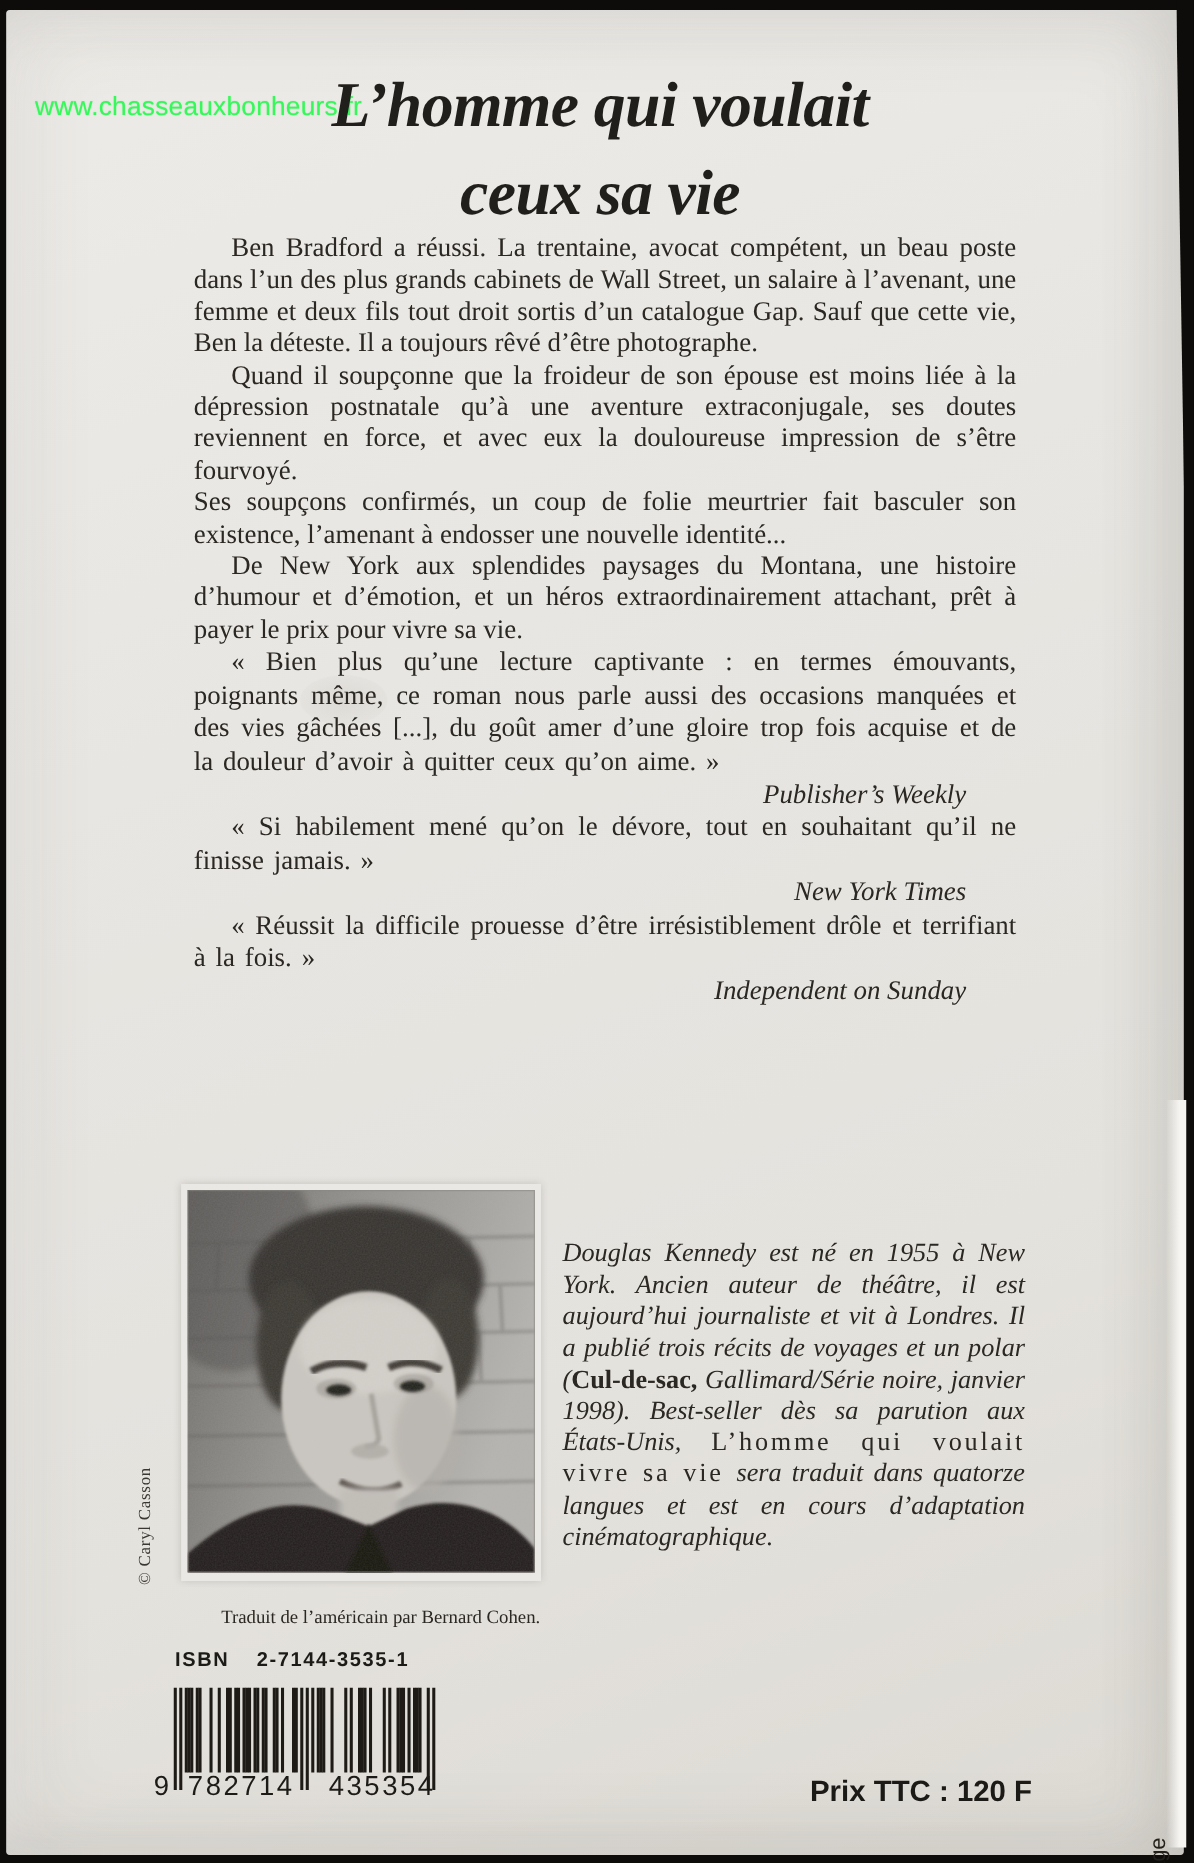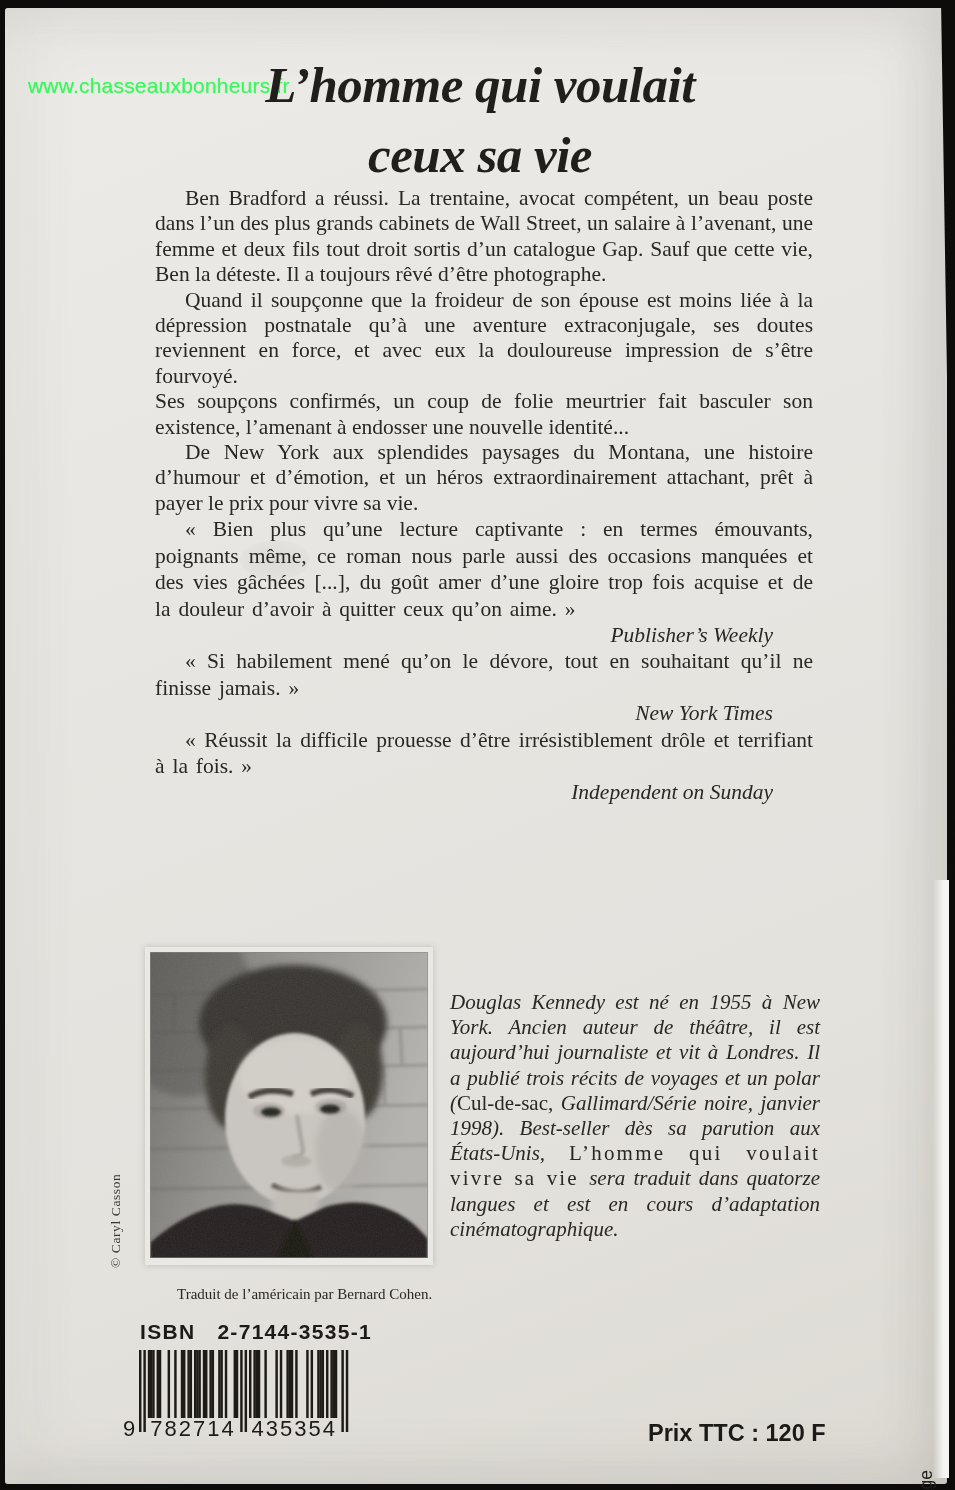--- a/index.html
+++ b/index.html
@@ -24,33 +24,33 @@
   .quote{text-indent:30px;word-spacing:2.5px;line-height:26.6px;}
   .q1{margin-top:18px;}
   .q2,.q3{margin-top:16px;}
   .attr{margin-top:2px;padding-right:40px;text-align:right;font-style:italic;text-indent:0;}
   .photo{position:absolute;left:145px;top:947px;width:288px;height:318px;box-shadow:0 0 6px rgba(80,75,65,0.25);}
   .photo-credit{position:absolute;left:124px;bottom:222px;transform-origin:0 100%;transform:rotate(-90deg);
          white-space:nowrap;font-size:13.5px;color:#3a3631;letter-spacing:0.6px;}
   .bio{position:absolute;left:450px;top:990px;width:370px;font-size:21px;line-height:25.2px;
          text-align:justify;color:#2b2722;}
   .seg-italic{font-style:italic;}
-  .seg-roman{font-style:normal;}
+  .seg-roman{font-style:normal;font-weight:bold;}
   .seg-roman-spaced{font-style:normal;letter-spacing:2.2px;}
   .translator{position:absolute;left:177px;top:1286px;font-size:15px;color:#2b2722;}
   .isbn-line{position:absolute;left:140px;top:1320px;font-family:"Liberation Sans","DejaVu Sans",sans-serif;
-         font-weight:bold;font-size:21px;letter-spacing:1.3px;color:#1d1b18;}
+         font-weight:bold;font-size:16px;letter-spacing:1.3px;color:#1d1b18;}
   .isbn-line .isbn-num{margin-left:22px;}
   .barcode{position:absolute;left:125px;top:1350px;width:236px;height:96px;}
   .barcode svg{position:absolute;left:0;top:0;}
   .bc-d{position:absolute;top:66px;font-family:"Liberation Sans","DejaVu Sans",sans-serif;
          font-size:22px;color:#1d1b18;letter-spacing:2px;}
   .bc-first{left:-2px;}
   .bc-left{left:21px;width:94px;text-align:center;}
-  .bc-right{left:118px;width:94px;text-align:right;}
+  .bc-right{left:138px;width:94px;text-align:left;}
   .price{position:absolute;left:648px;top:1420px;font-family:"Liberation Sans","DejaVu Sans",sans-serif;
          font-weight:bold;font-size:23.5px;color:#1c1a17;}
   .side-credit{position:absolute;right:18px;bottom:20px;transform-origin:100% 100%;transform:rotate(-90deg);
          white-space:nowrap;font-family:"Liberation Sans","DejaVu Sans",sans-serif;font-size:17.5px;color:#232019;}
   .smudge{position:absolute;left:240px;top:540px;width:70px;height:40px;border-radius:50%;
          background:radial-gradient(ellipse at center,rgba(120,115,105,0.10),rgba(120,115,105,0));}
 </style>
 </head>
 <body>
 

